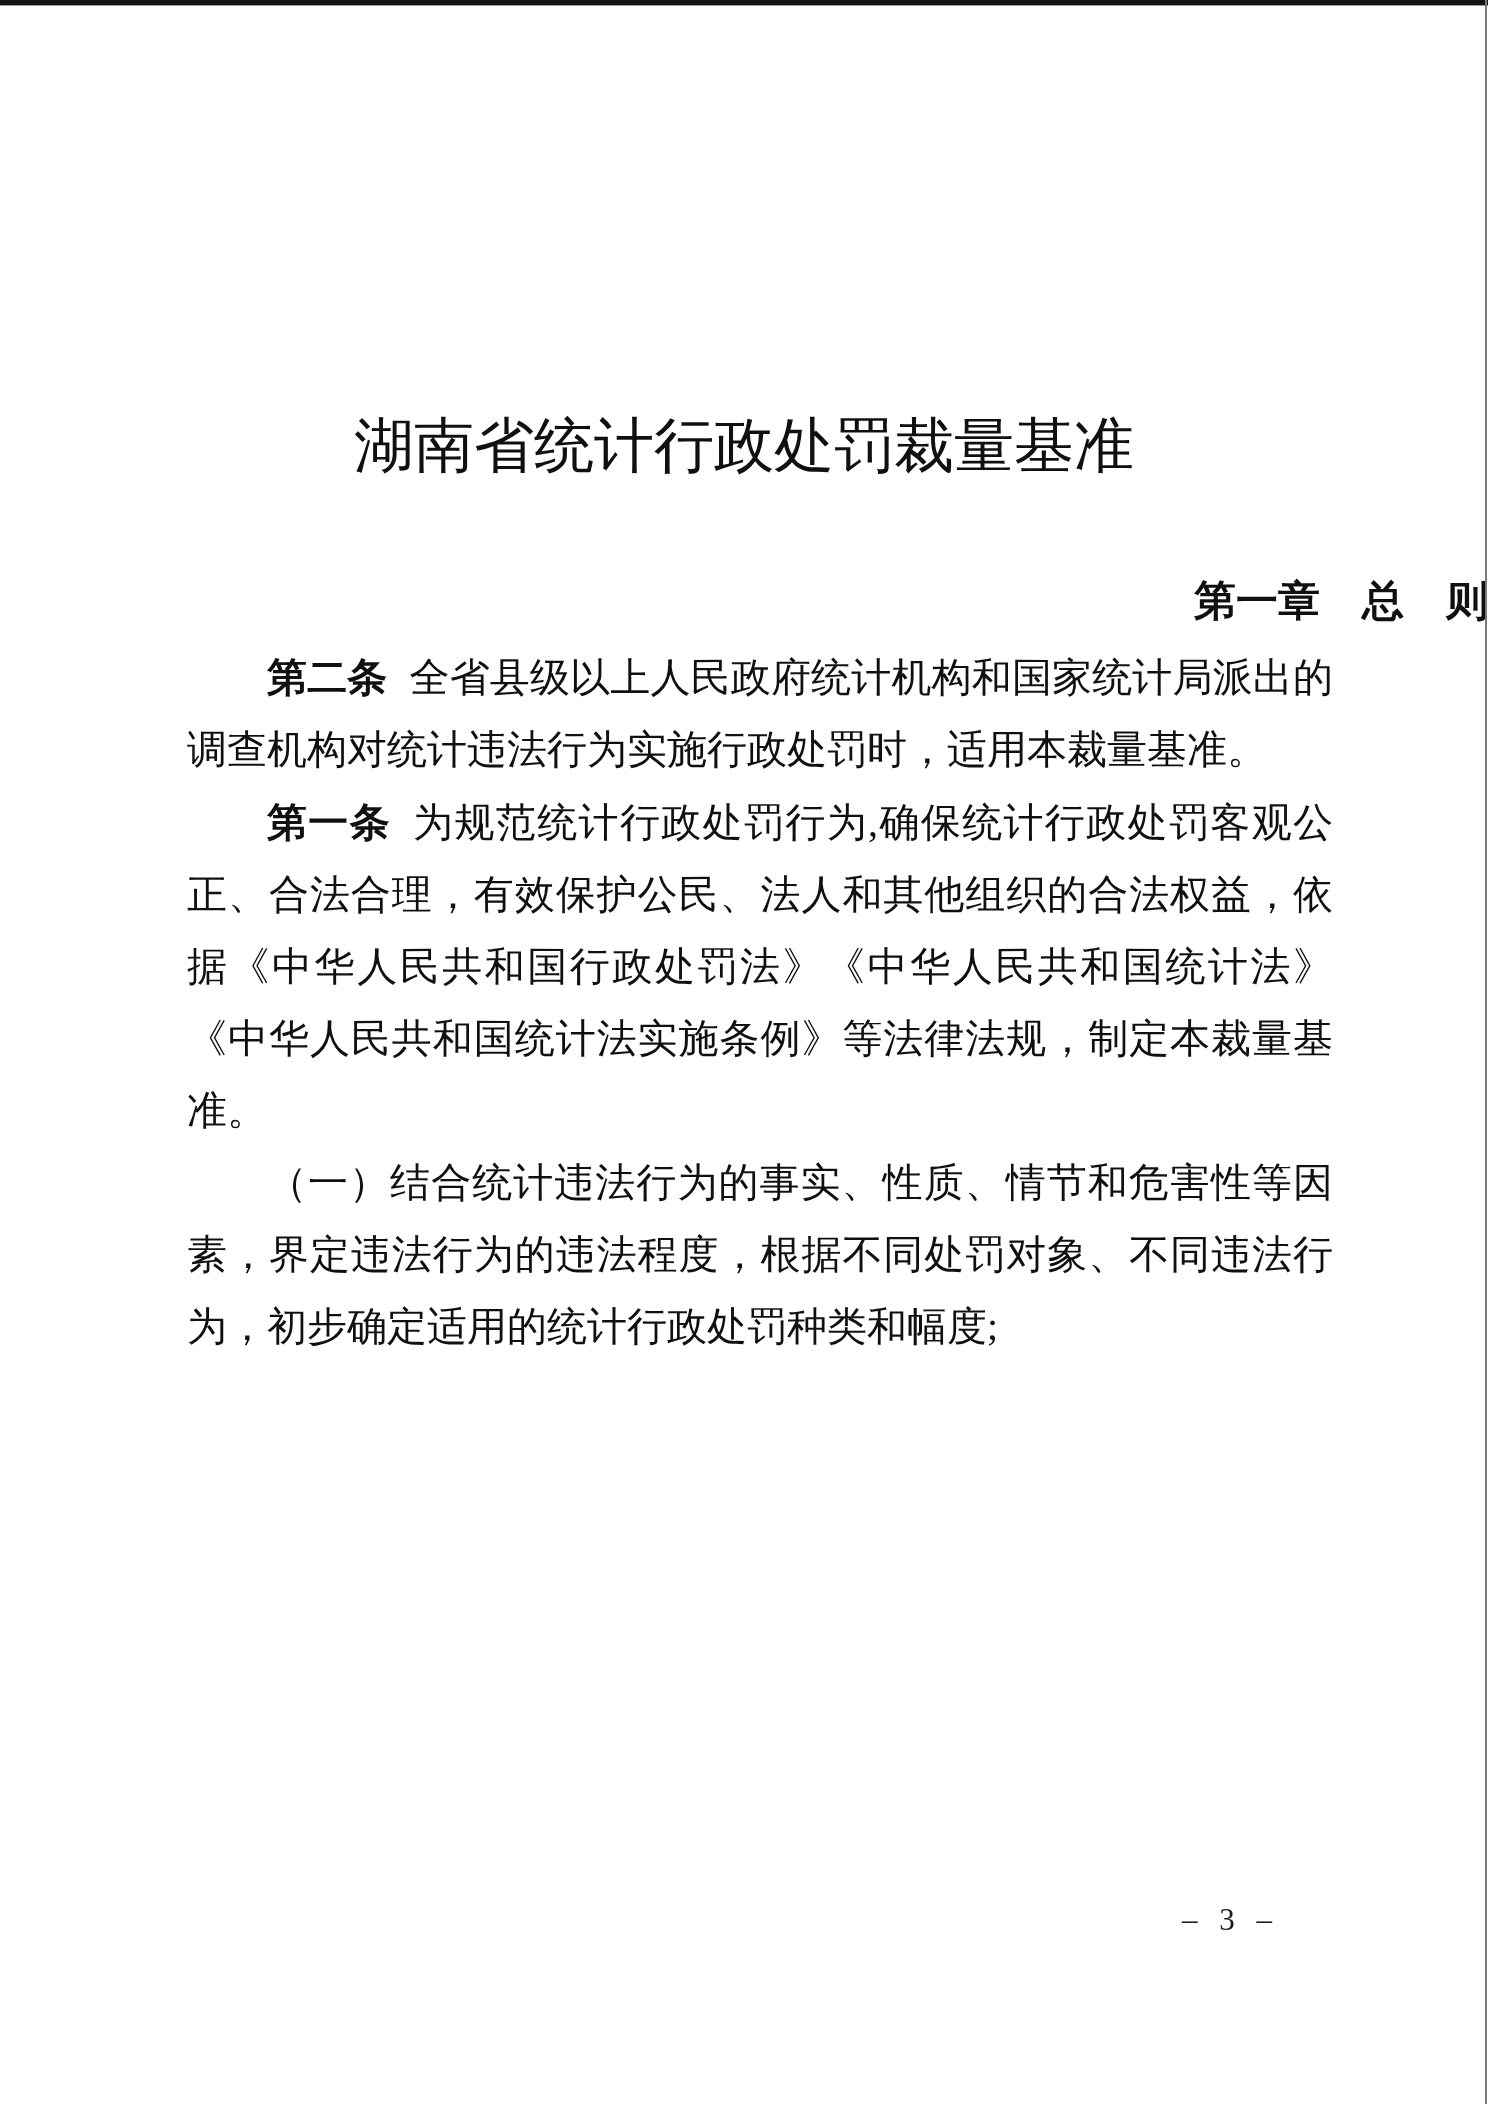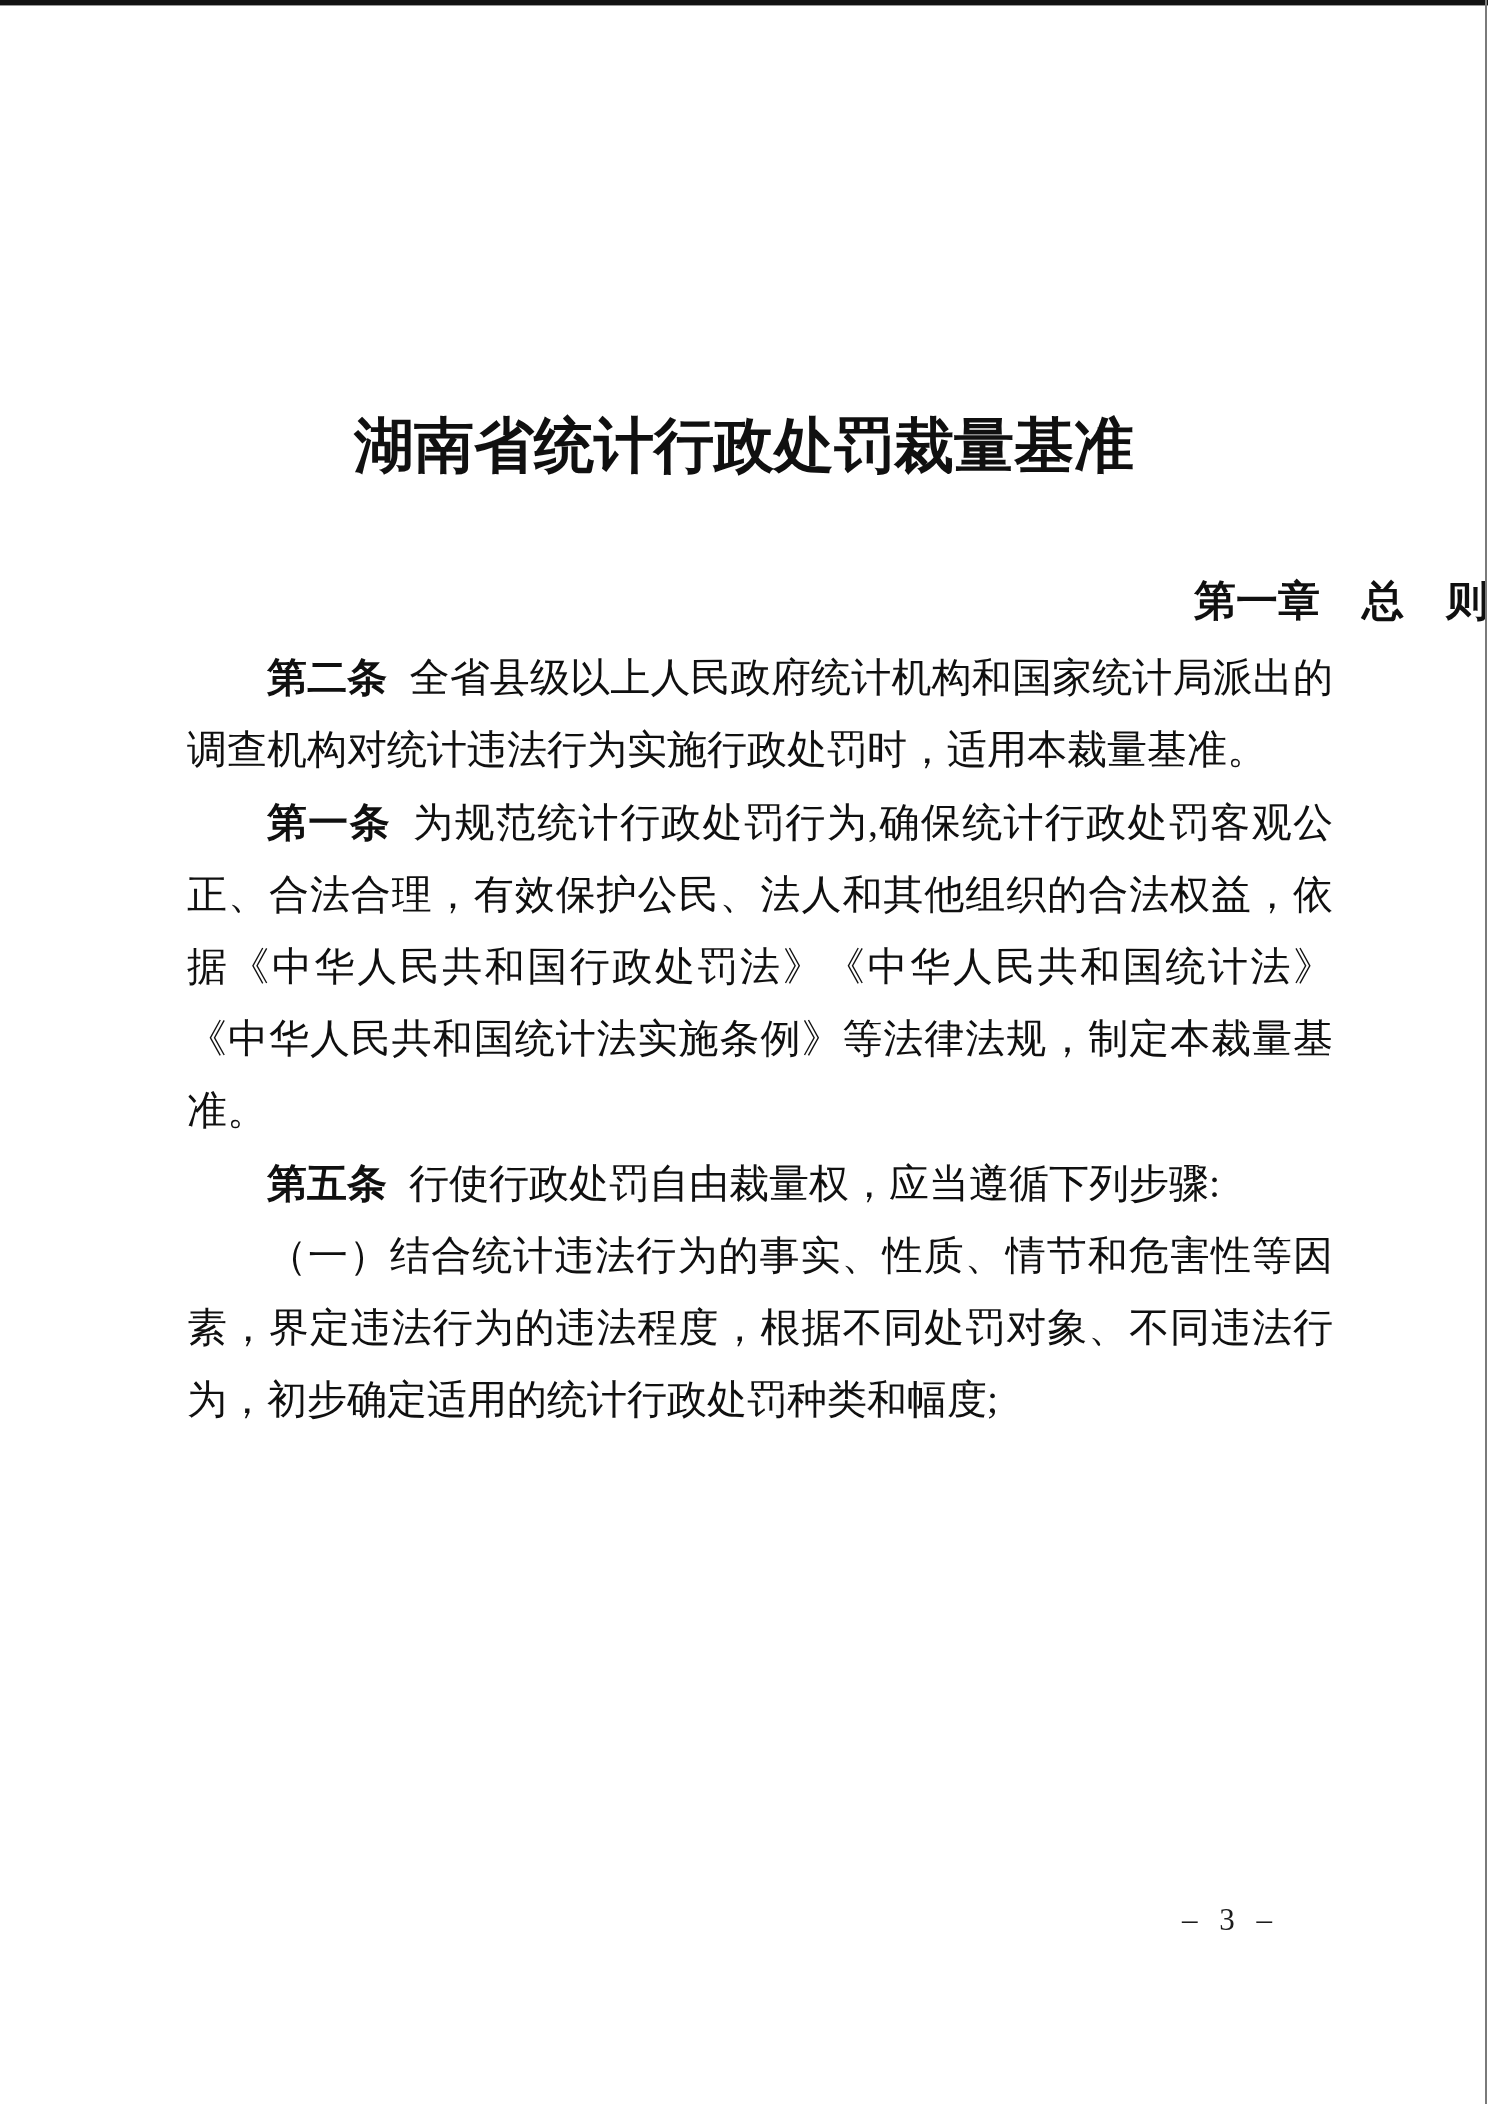--- a/index.html
+++ b/index.html
@@ -32,21 +32,21 @@
     width: 2px;
     height: 100%;
     background: #7a7a7a;
   }
   .doc-title {
     margin: 0;
     padding-top: 414px;
     text-align: center;
     font-size: 60px;
     line-height: 64px;
-    font-weight: 700;
+    font-weight: 400;
     letter-spacing: 0px;
     font-family: "Liberation Serif", "DejaVu Serif", serif;
   }
   .chapter-heading {
     margin: 100px 0 0 0;
     text-align: right;
     font-size: 42px;
     line-height: 46px;
     font-weight: 700;
     font-family: "Liberation Sans", "DejaVu Sans", sans-serif;
@@ -89,18 +89,17 @@
   <div class="scan-top-edge"></div>
   <div class="scan-right-edge"></div>
 
   <h1 class="doc-title">湖南省统计行政处罚裁量基准</h1>
 
   <h2 class="chapter-heading">第一章　总　则</h2>
 
   <div class="body-text" id="body-text">
       <p><span class="article-label">第二条</span><span>全省县级以上人民政府统计机构和国家统计局派出的调查机构对统计违法行为实施行政处罚时，适用本裁量基准。</span></p>
       <p><span class="article-label">第一条</span><span>为规范统计行政处罚行为,确保统计行政处罚客观公正、合法合理，有效保护公民、法人和其他组织的合法权益，依据《中华人民共和国行政处罚法》《中华人民共和国统计法》《中华人民共和国统计法实施条例》等法律法规，制定本裁量基准。</span></p>
-      <p><span class="article-label">第五条</span><span>行使行政处罚自由裁量权，应当遵循下列步骤:</span></p>
       <p><span>（一）结合统计违法行为的事实、性质、情节和危害性等因素，界定违法行为的违法程度，根据不同处罚对象、不同违法行为，初步确定适用的统计行政处罚种类和幅度;</span></p>
     </div>
 
   <div class="page-number">– 3 –</div>
 </div>
 
 </body></html>

